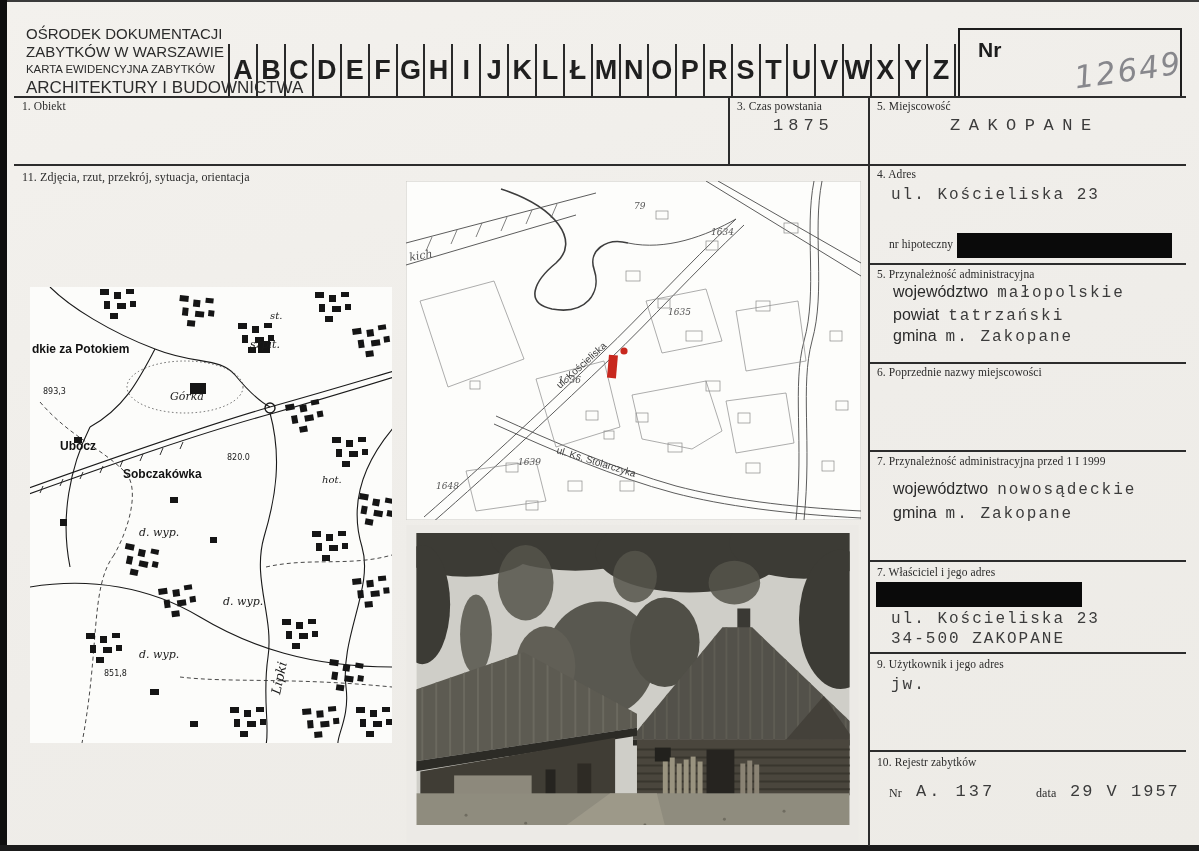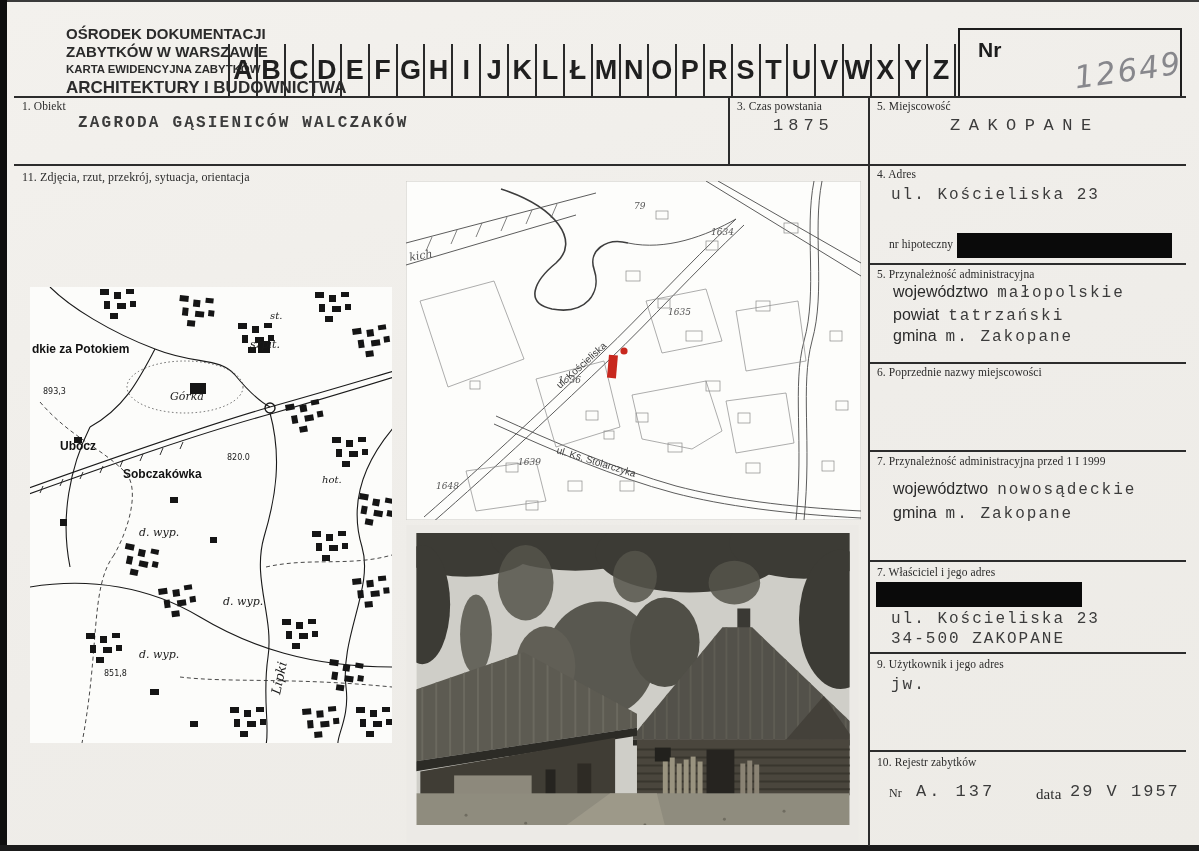--- a/index.html
+++ b/index.html
@@ -7,21 +7,21 @@
     position:relative;width:1199px;height:851px;overflow:hidden;
     background:linear-gradient(160deg,#f3f1ed 0%,#efede9 55%,#edebe6 100%);
     font-family:"Liberation Sans", sans-serif;color:#2b2b2b;
   }
   .abs{position:absolute;}
   .hline{position:absolute;height:2px;background:#2c2c2c;}
   .vline{position:absolute;width:2px;background:#2c2c2c;}
   .flabel{position:absolute;font-size:11.5px;color:#2b2b2b;letter-spacing:.1px;white-space:nowrap;font-family:Liberation Serif, serif;}
   .mono{font-family:"Liberation Mono","DejaVu Sans Mono",monospace;color:#3c3c3c;white-space:nowrap;}
   .redact{position:absolute;background:#0a0a0a;}
-  .orgline{font-weight:bold;white-space:nowrap;margin-left:40px;}
+  .orgline{font-weight:normal;white-space:nowrap;}
   .kv{position:absolute;display:flex;align-items:baseline;gap:9px;white-space:nowrap;}
   .kv .k{font-size:16px;color:#2b2b2b;}
   .kv .v{font-family:"Liberation Mono","DejaVu Sans Mono",monospace;font-size:16px;letter-spacing:2px;color:#3c3c3c;}
   .alpha{position:absolute;left:228px;top:44px;width:728px;height:52px;display:flex;}
   .alpha .cell{flex:1;border-left:2px solid #2a2a2a;display:flex;align-items:center;justify-content:center;
     font-weight:bold;font-size:27px;color:#1f1f1f;overflow:visible;}
   .alpha .cell:last-child{border-right:2px solid #2a2a2a;}
   .mpi{font-family:"DejaVu Serif", serif;font-style:italic;fill:#1a1a1a;}
   .mps{font-family:"DejaVu Sans", sans-serif;fill:#1a1a1a;}
   .mpb{font-family:"Liberation Sans", sans-serif;font-weight:bold;fill:#111;}
@@ -82,21 +82,20 @@
   <div class="vline" style="left:728px;top:96px;height:68px;"></div>
   <div class="vline" style="left:868px;top:96px;height:750px;"></div>
   <div class="hline" style="left:868px;top:263px;width:318px;"></div>
   <div class="hline" style="left:868px;top:362px;width:318px;"></div>
   <div class="hline" style="left:868px;top:450px;width:318px;"></div>
   <div class="hline" style="left:868px;top:560px;width:318px;"></div>
   <div class="hline" style="left:868px;top:652px;width:318px;"></div>
   <div class="hline" style="left:868px;top:750px;width:318px;"></div>
 
   <div class="flabel" style="left:22px;top:100px;">1. Obiekt</div>
-  <div class="mono abs" style="left:78px;top:114px;font-size:16px;font-weight:bold;letter-spacing:2.2px;">ZAGRODA GĄSIENICÓW WALCZAKÓW</div>
 
   <div class="flabel" style="left:737px;top:100px;">3. Czas powstania</div>
   <div class="mono abs" style="left:773px;top:116px;font-size:17px;letter-spacing:5px;">1875</div>
 
   <div class="flabel" style="left:877px;top:100px;">5. Miejscowość</div>
   <div class="mono abs" style="left:950px;top:116px;font-size:17px;letter-spacing:8.5px;">ZAKOPANE</div>
 
   <div class="flabel" style="left:22px;top:170px;font-size:12px;">11. Zdjęcia, rzut, przekrój, sytuacja, orientacja</div>
 
   <div class="flabel" style="left:877px;top:168px;">4. Adres</div>
@@ -134,21 +133,21 @@
   <div class="redact" style="left:876px;top:582px;width:206px;height:25px;"></div>
   <div class="mono abs" style="left:891px;top:610px;font-size:16px;letter-spacing:2px;">ul. Kościeliska 23</div>
   <div class="mono abs" style="left:891px;top:630px;font-size:16px;letter-spacing:2px;">34-500 ZAKOPANE</div>
 
   <div class="flabel" style="left:877px;top:658px;">9. Użytkownik i jego adres</div>
   <div class="mono abs" style="left:891px;top:676px;font-size:16px;letter-spacing:2px;">jw.</div>
 
   <div class="flabel" style="left:877px;top:756px;text-align:center;">10. Rejestr zabytków</div>
   <span class="flabel" style="left:889px;top:786px;font-size:12px;">Nr</span>
   <div class="mono abs" style="left:916px;top:782px;font-size:17px;letter-spacing:3px;">A. 137</div>
-  <span class="flabel" style="left:1036px;top:786px;font-size:15px;">data</span>
+  <span class="flabel" style="left:1036px;top:786px;font-size:12px;">data</span>
   <div class="mono abs" style="left:1070px;top:782px;font-size:17px;letter-spacing:2px;">29 V 1957</div>
 
   <svg class="abs" viewBox="0 0 362 456" style="left:30px;top:287px;width:362px;height:456px;" xmlns="http://www.w3.org/2000/svg">
     <defs>
       <g id="bc" fill="#151515">
         <rect x="0" y="0" width="9" height="6"></rect>
           <rect x="14" y="3" width="7" height="7"></rect>
         <rect x="26" y="0" width="8" height="5"></rect>
           <rect x="4" y="12" width="6" height="8"></rect>
         <rect x="17" y="14" width="9" height="6"></rect>

